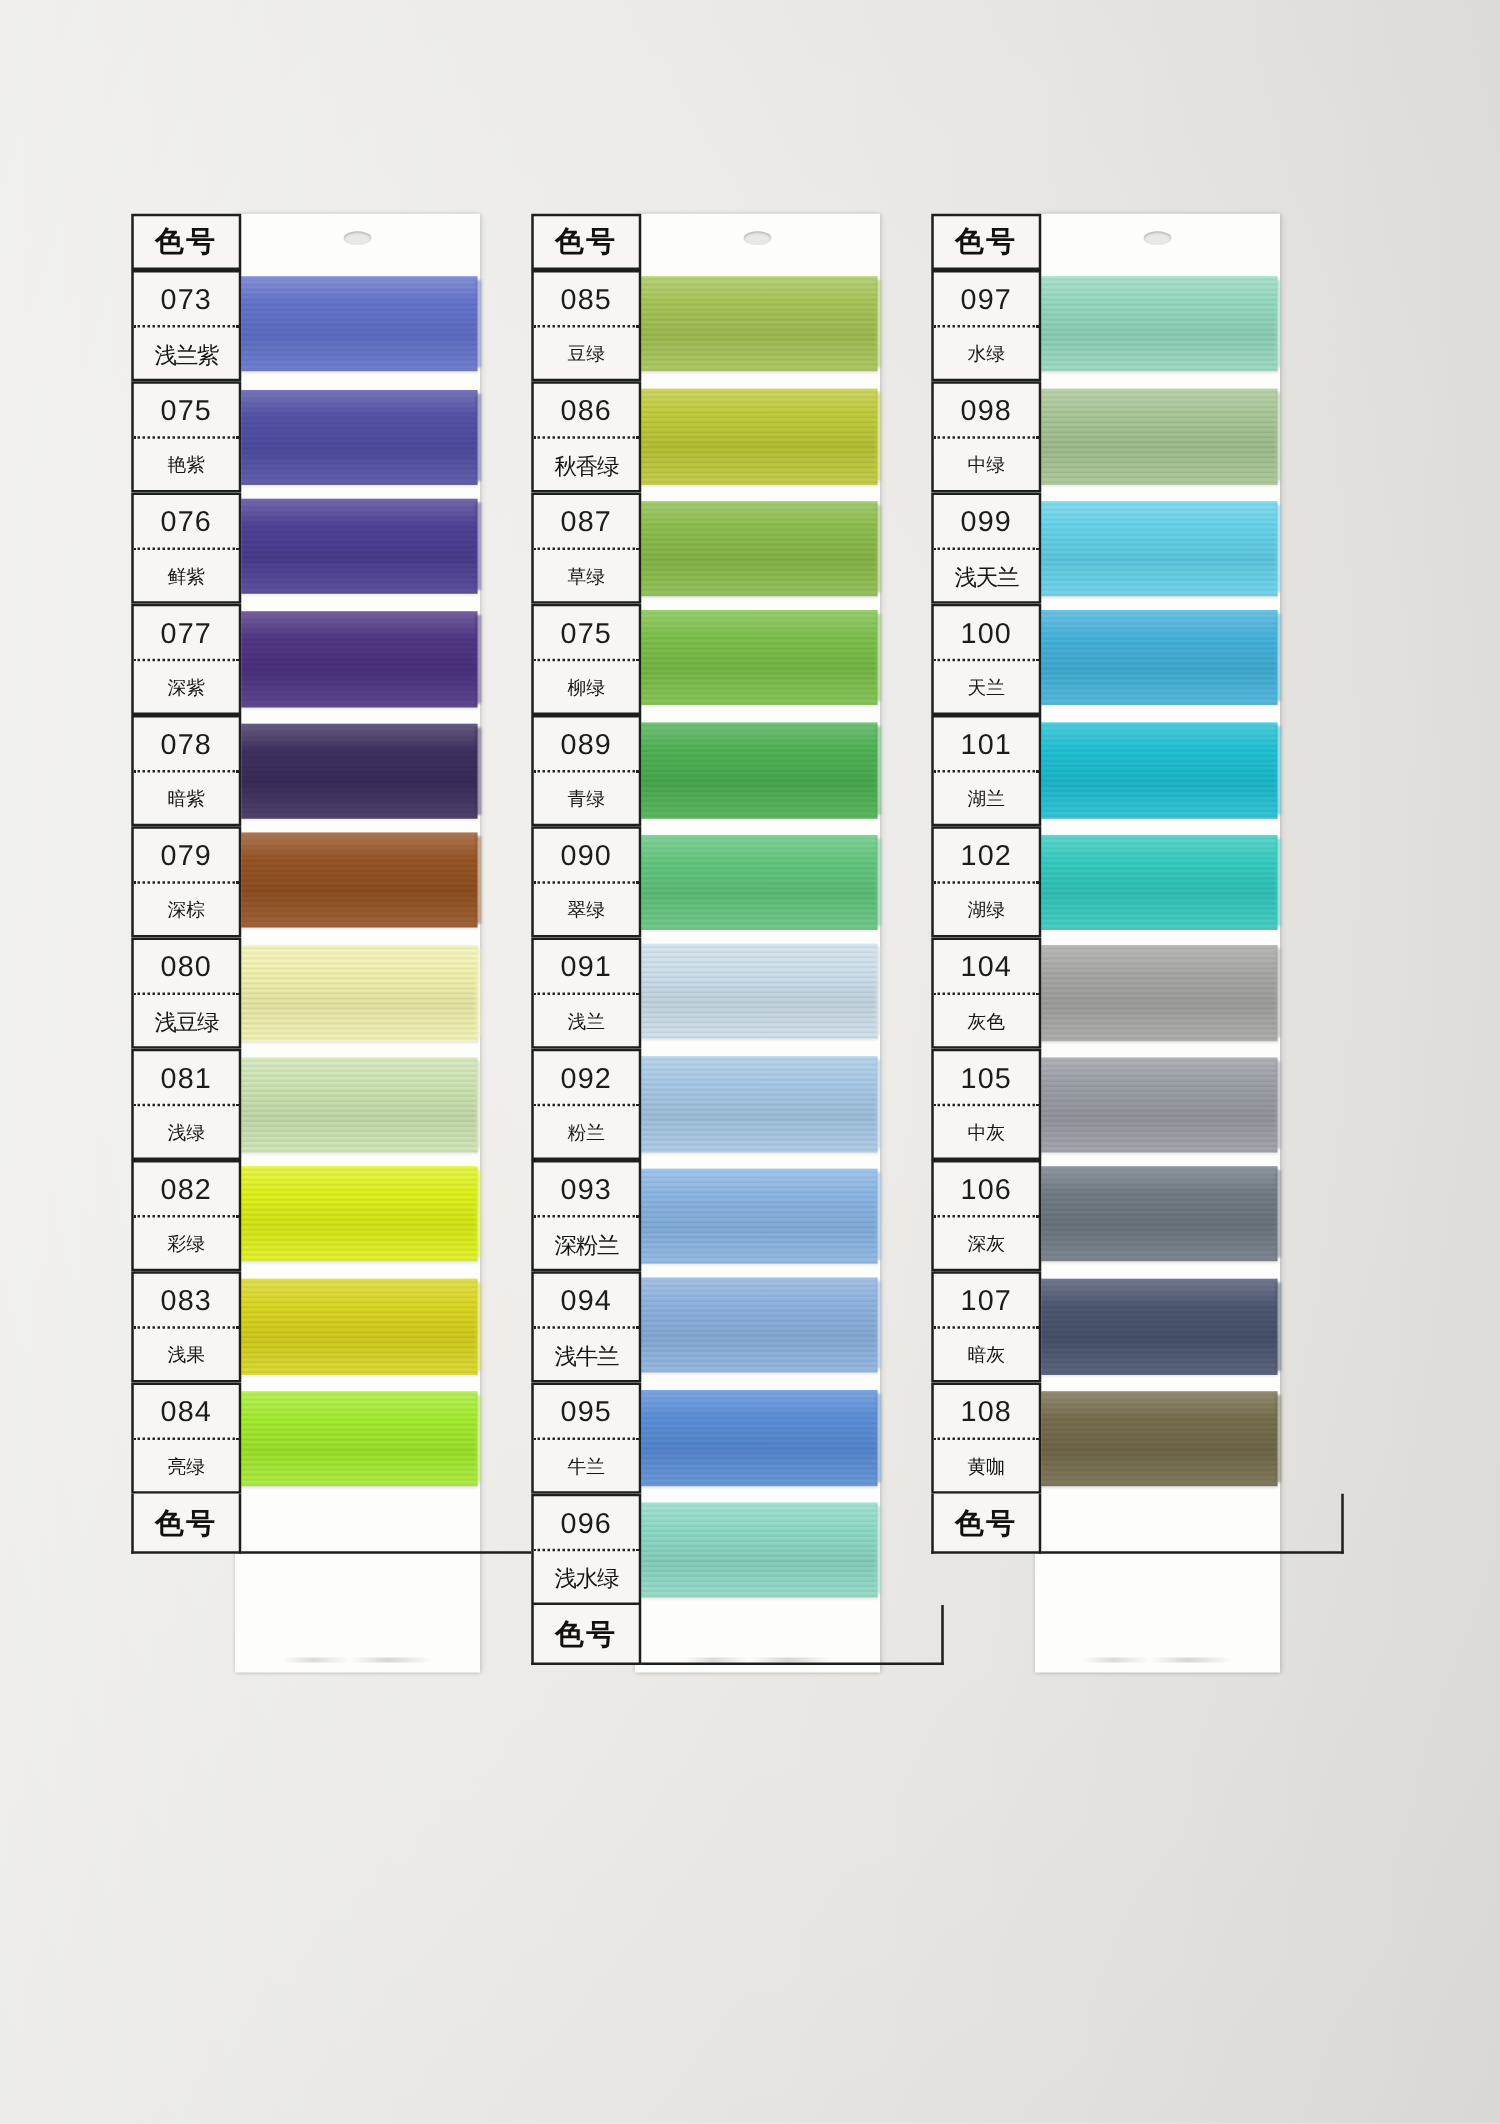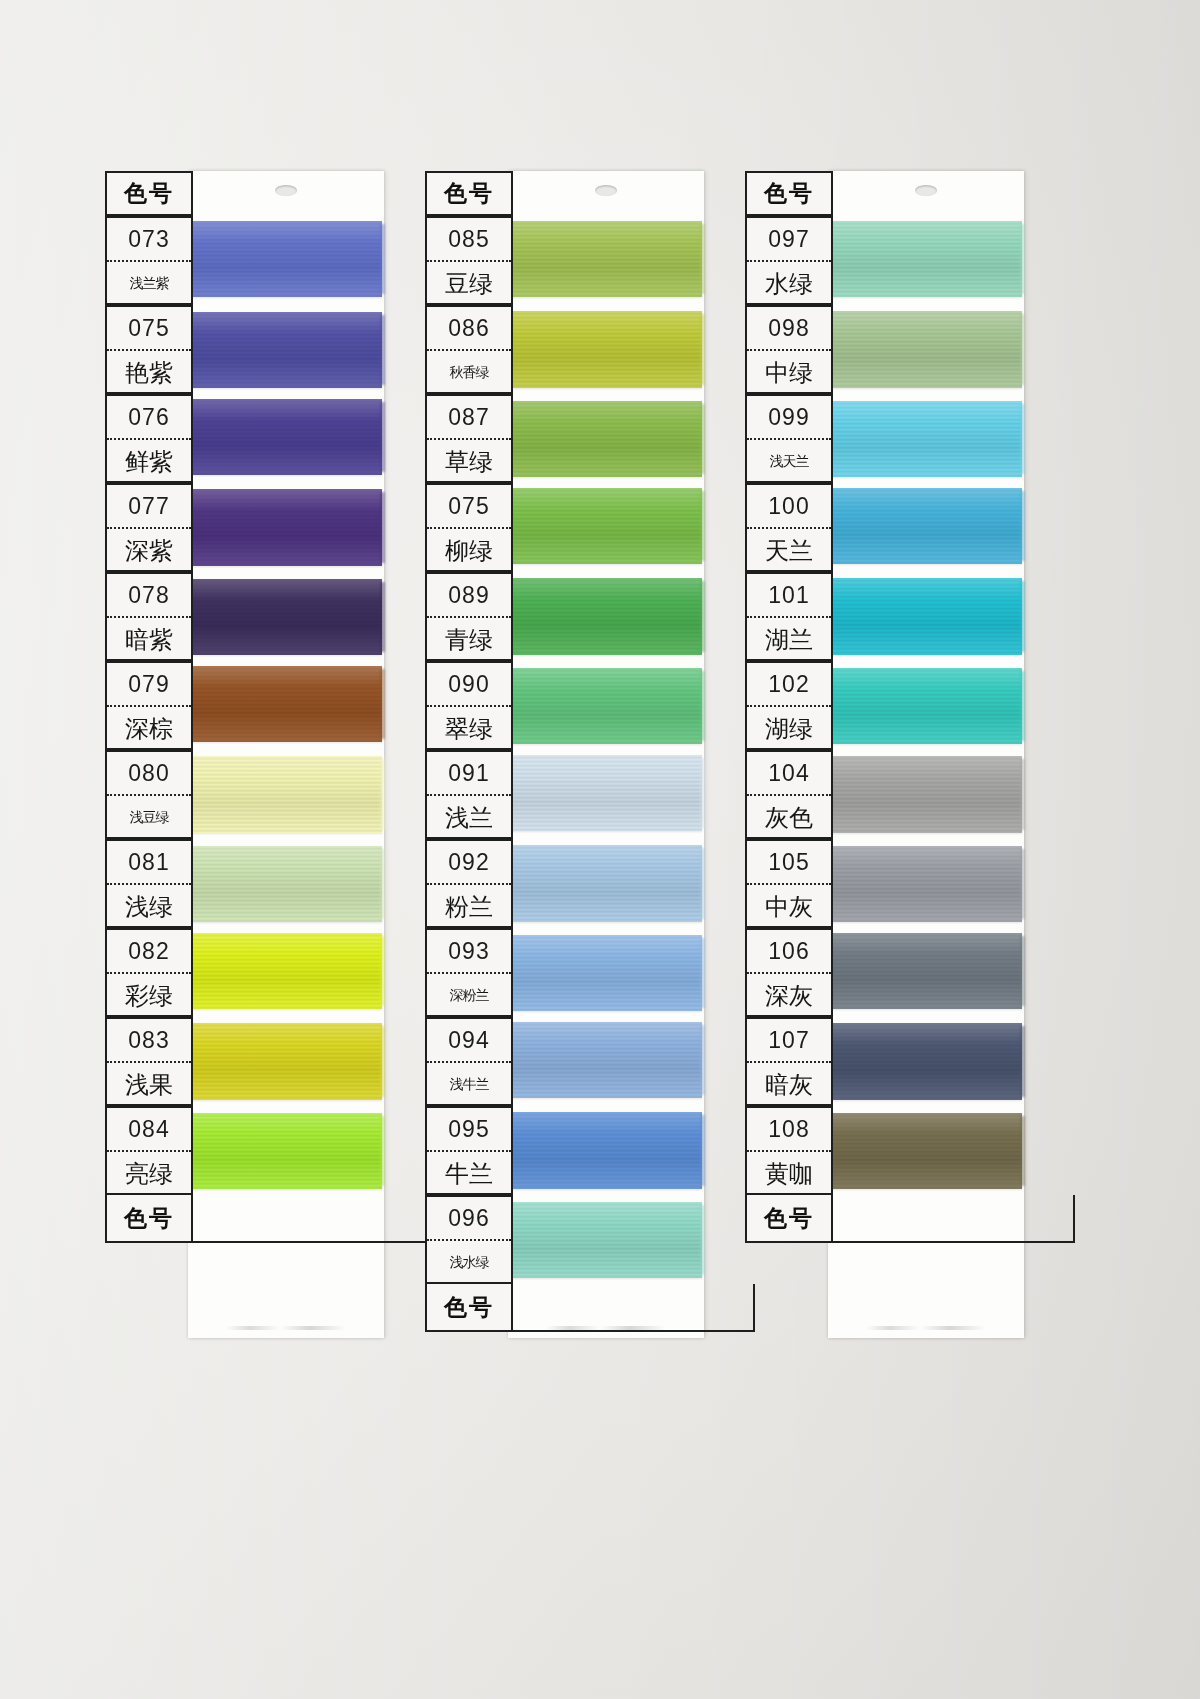--- a/index.html
+++ b/index.html
@@ -105,27 +105,27 @@
     display:flex;align-items:center;justify-content:center;
     font-size:23px;
     color:#1b1d1c;
     letter-spacing:1px;
     border-bottom:2px dotted #232522;
     box-sizing:border-box;
   }
   .label-name{
     height:43px;
     display:flex;align-items:center;justify-content:center;
-    font-size:24px;
+    font-size:15px;
     color:#151715;
     font-weight:500;
     letter-spacing:0px;
     box-sizing:border-box;
   }
-  .label-name.tight{font-size:14px;letter-spacing:-1px;}
+  .label-name.tight{font-size:18px;letter-spacing:-1px;}
   .header-text{
     font-size:23px;font-weight:bold;color:#111;letter-spacing:2px;
   }
 
   .swatch{
     position:absolute;
     left:85px;
     top:6px;
     width:192px;
     height:77px;

